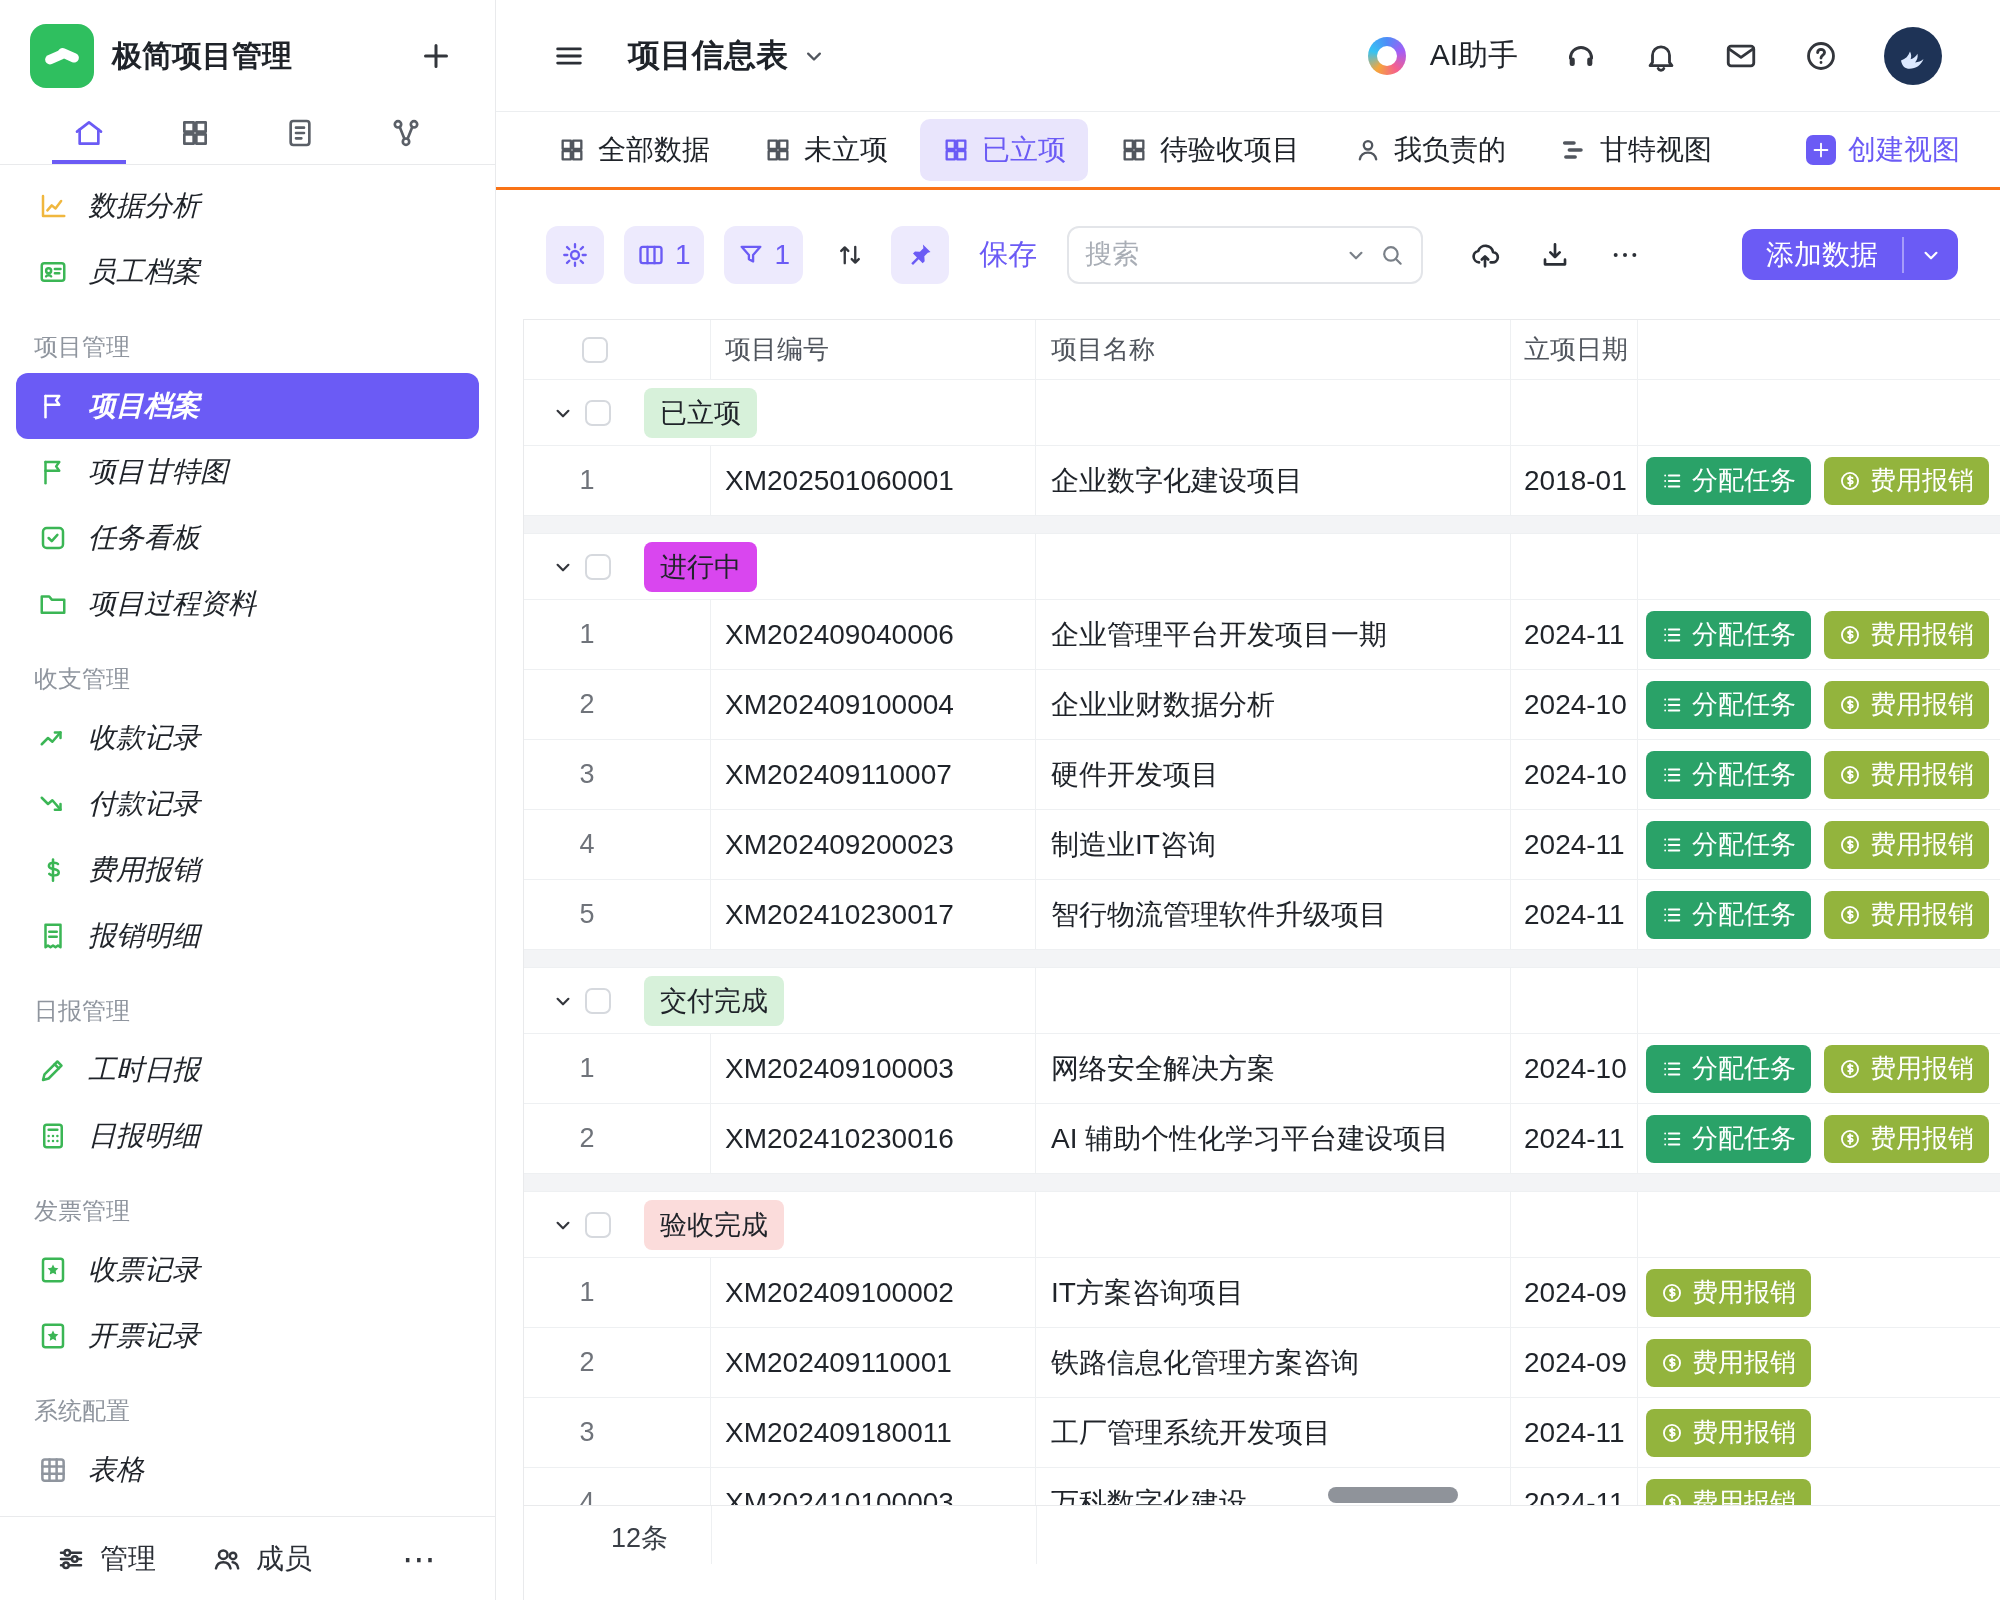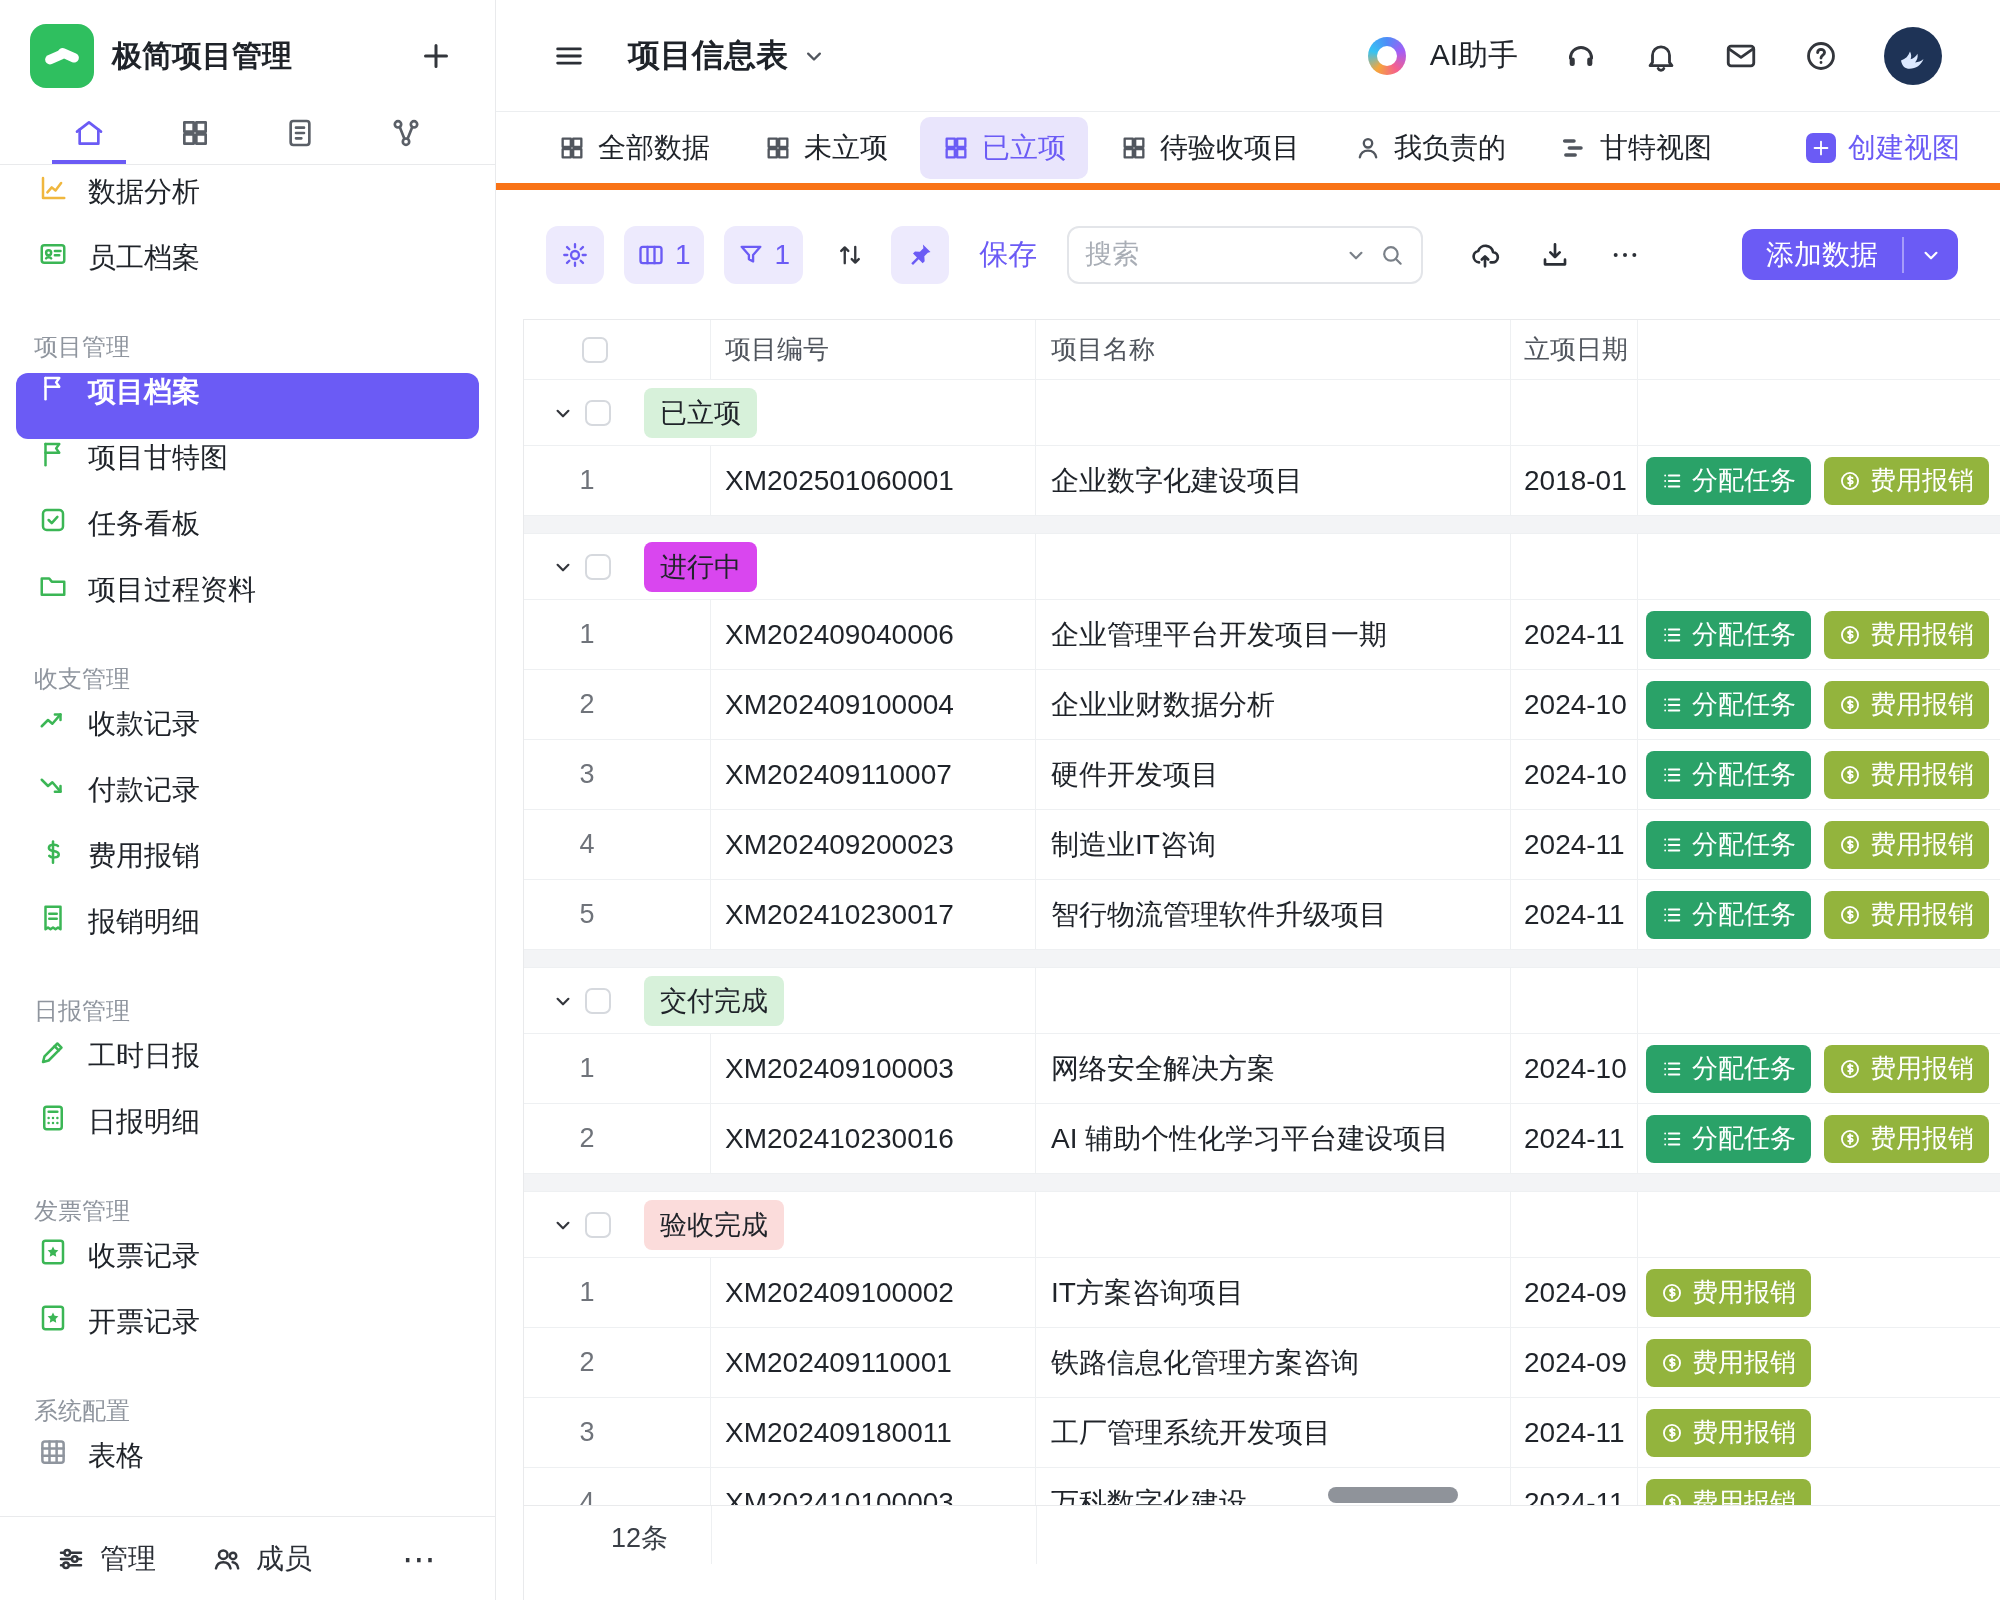--- a/index.html
+++ b/index.html
@@ -15,21 +15,21 @@
 .logo{width:64px;height:64px;border-radius:16px;background:var(--logo);display:flex;align-items:center;justify-content:center;color:#fff;flex:none;}
 .logo .lic{width:44px;height:44px;}
 .side-title{flex:1;margin-left:18px;font-size:30px;font-weight:700;white-space:nowrap;}
 .side-add{width:46px;height:46px;color:#33363c;padding:5px;}
 .icon-tabs{display:flex;justify-content:space-between;padding:6px 52px 0;border-bottom:1px solid var(--line);}
 .itab{width:74px;height:58px;display:flex;align-items:center;justify-content:center;color:#5a5f67;border-bottom:4px solid transparent;}
 .itab .iic{width:32px;height:32px;}
 .itab.active{color:var(--accent);border-bottom-color:var(--accent);}
 .side-nav{flex:1;overflow:hidden;padding-top:8px;}
 .side-section{padding:26px 34px 10px;font-size:24px;color:#8f959e;}
-.nav-item{display:flex;align-items:flex-start;height:66px;margin:0 16px;padding:0 22px;border-radius:12px;font-size:28px;color:#1f2329;cursor:pointer;}
+.nav-item{display:flex;align-items:center;height:66px;margin:0 16px;padding:0 22px;border-radius:12px;font-size:28px;color:#1f2329;cursor:pointer;font-style:italic;}
 .nav-item.active{background:var(--accent);color:#fff;font-weight:700;}
 .nic{width:30px;height:30px;margin-right:20px;flex:none;}
 .nav-item.active .nic{color:#fff !important;}
 .side-foot{height:84px;border-top:1px solid var(--line);display:flex;align-items:center;padding:0 56px;gap:56px;font-size:28px;}
 .foot-item{display:flex;align-items:center;gap:14px;color:#2b2f36;cursor:pointer;}
 .fic{width:30px;height:30px;color:#33363c;}
 .foot-more{margin-left:auto;color:#33363c;font-size:34px;letter-spacing:3px;cursor:pointer;}
 
 
 .main{flex:1;min-width:0;display:flex;flex-direction:column;position:relative;height:1600px;background:#fff;}
@@ -38,21 +38,21 @@
 .mtitle{margin-left:42px;font-size:32px;font-weight:700;}
 .tchev{width:28px;height:28px;margin-left:12px;color:#51565e;cursor:pointer;}
 .mh-right{margin-left:auto;display:flex;align-items:center;gap:46px;}
 .ai{display:flex;align-items:center;gap:24px;font-size:30px;cursor:pointer;}
 .ai-orb{width:38px;height:38px;border-radius:50%;background:conic-gradient(#4f8cf7,#a45df5,#f55f8e,#f5a63b,#35c3f3,#4f8cf7);position:relative;}
 .ai-orb::after{content:"";position:absolute;inset:9px;border-radius:50%;background:#fff;}
 .hic{width:34px;height:34px;color:#33363c;position:relative;cursor:pointer;}
 .avatar{width:58px;height:58px;border-radius:50%;background:#1e3356;display:flex;align-items:center;justify-content:center;color:#dce9ff;cursor:pointer;flex:none;}
 .avatar .bic{width:36px;height:36px;}
 
-.vtabs{height:78px;min-height:78px;display:flex;align-items:center;padding:0 40px;gap:10px;border-bottom:7px solid #f97316;}
+.vtabs{height:78px;min-height:78px;display:flex;align-items:center;padding:0 40px;gap:10px;border-bottom:3px solid #f97316;}
 .vtab{display:flex;align-items:center;gap:12px;padding:12px 22px;border-radius:10px;font-size:28px;color:#1f2329;cursor:pointer;white-space:nowrap;}
 .vic{width:28px;height:28px;color:#51565e;flex:none;}
 .vtab.active{background:#e9e5fc;color:var(--accent);}
 .vtab.active .vic{color:var(--accent);}
 .create-view{margin-left:auto;display:flex;align-items:center;gap:12px;font-size:28px;color:var(--accent);cursor:pointer;}
 .cv-ic{width:30px;height:30px;border-radius:7px;background:var(--accent);color:#fff;padding:4px;flex:none;}
 
 .toolbar{height:129px;min-height:129px;display:flex;align-items:center;padding:0 42px 0 50px;}
 .tbtn{height:58px;min-width:58px;border-radius:12px;background:var(--accent-bg);color:var(--accent);display:flex;align-items:center;justify-content:center;gap:10px;padding:0 13px;font-size:28px;margin-right:20px;}
 .tic{width:28px;height:28px;}

